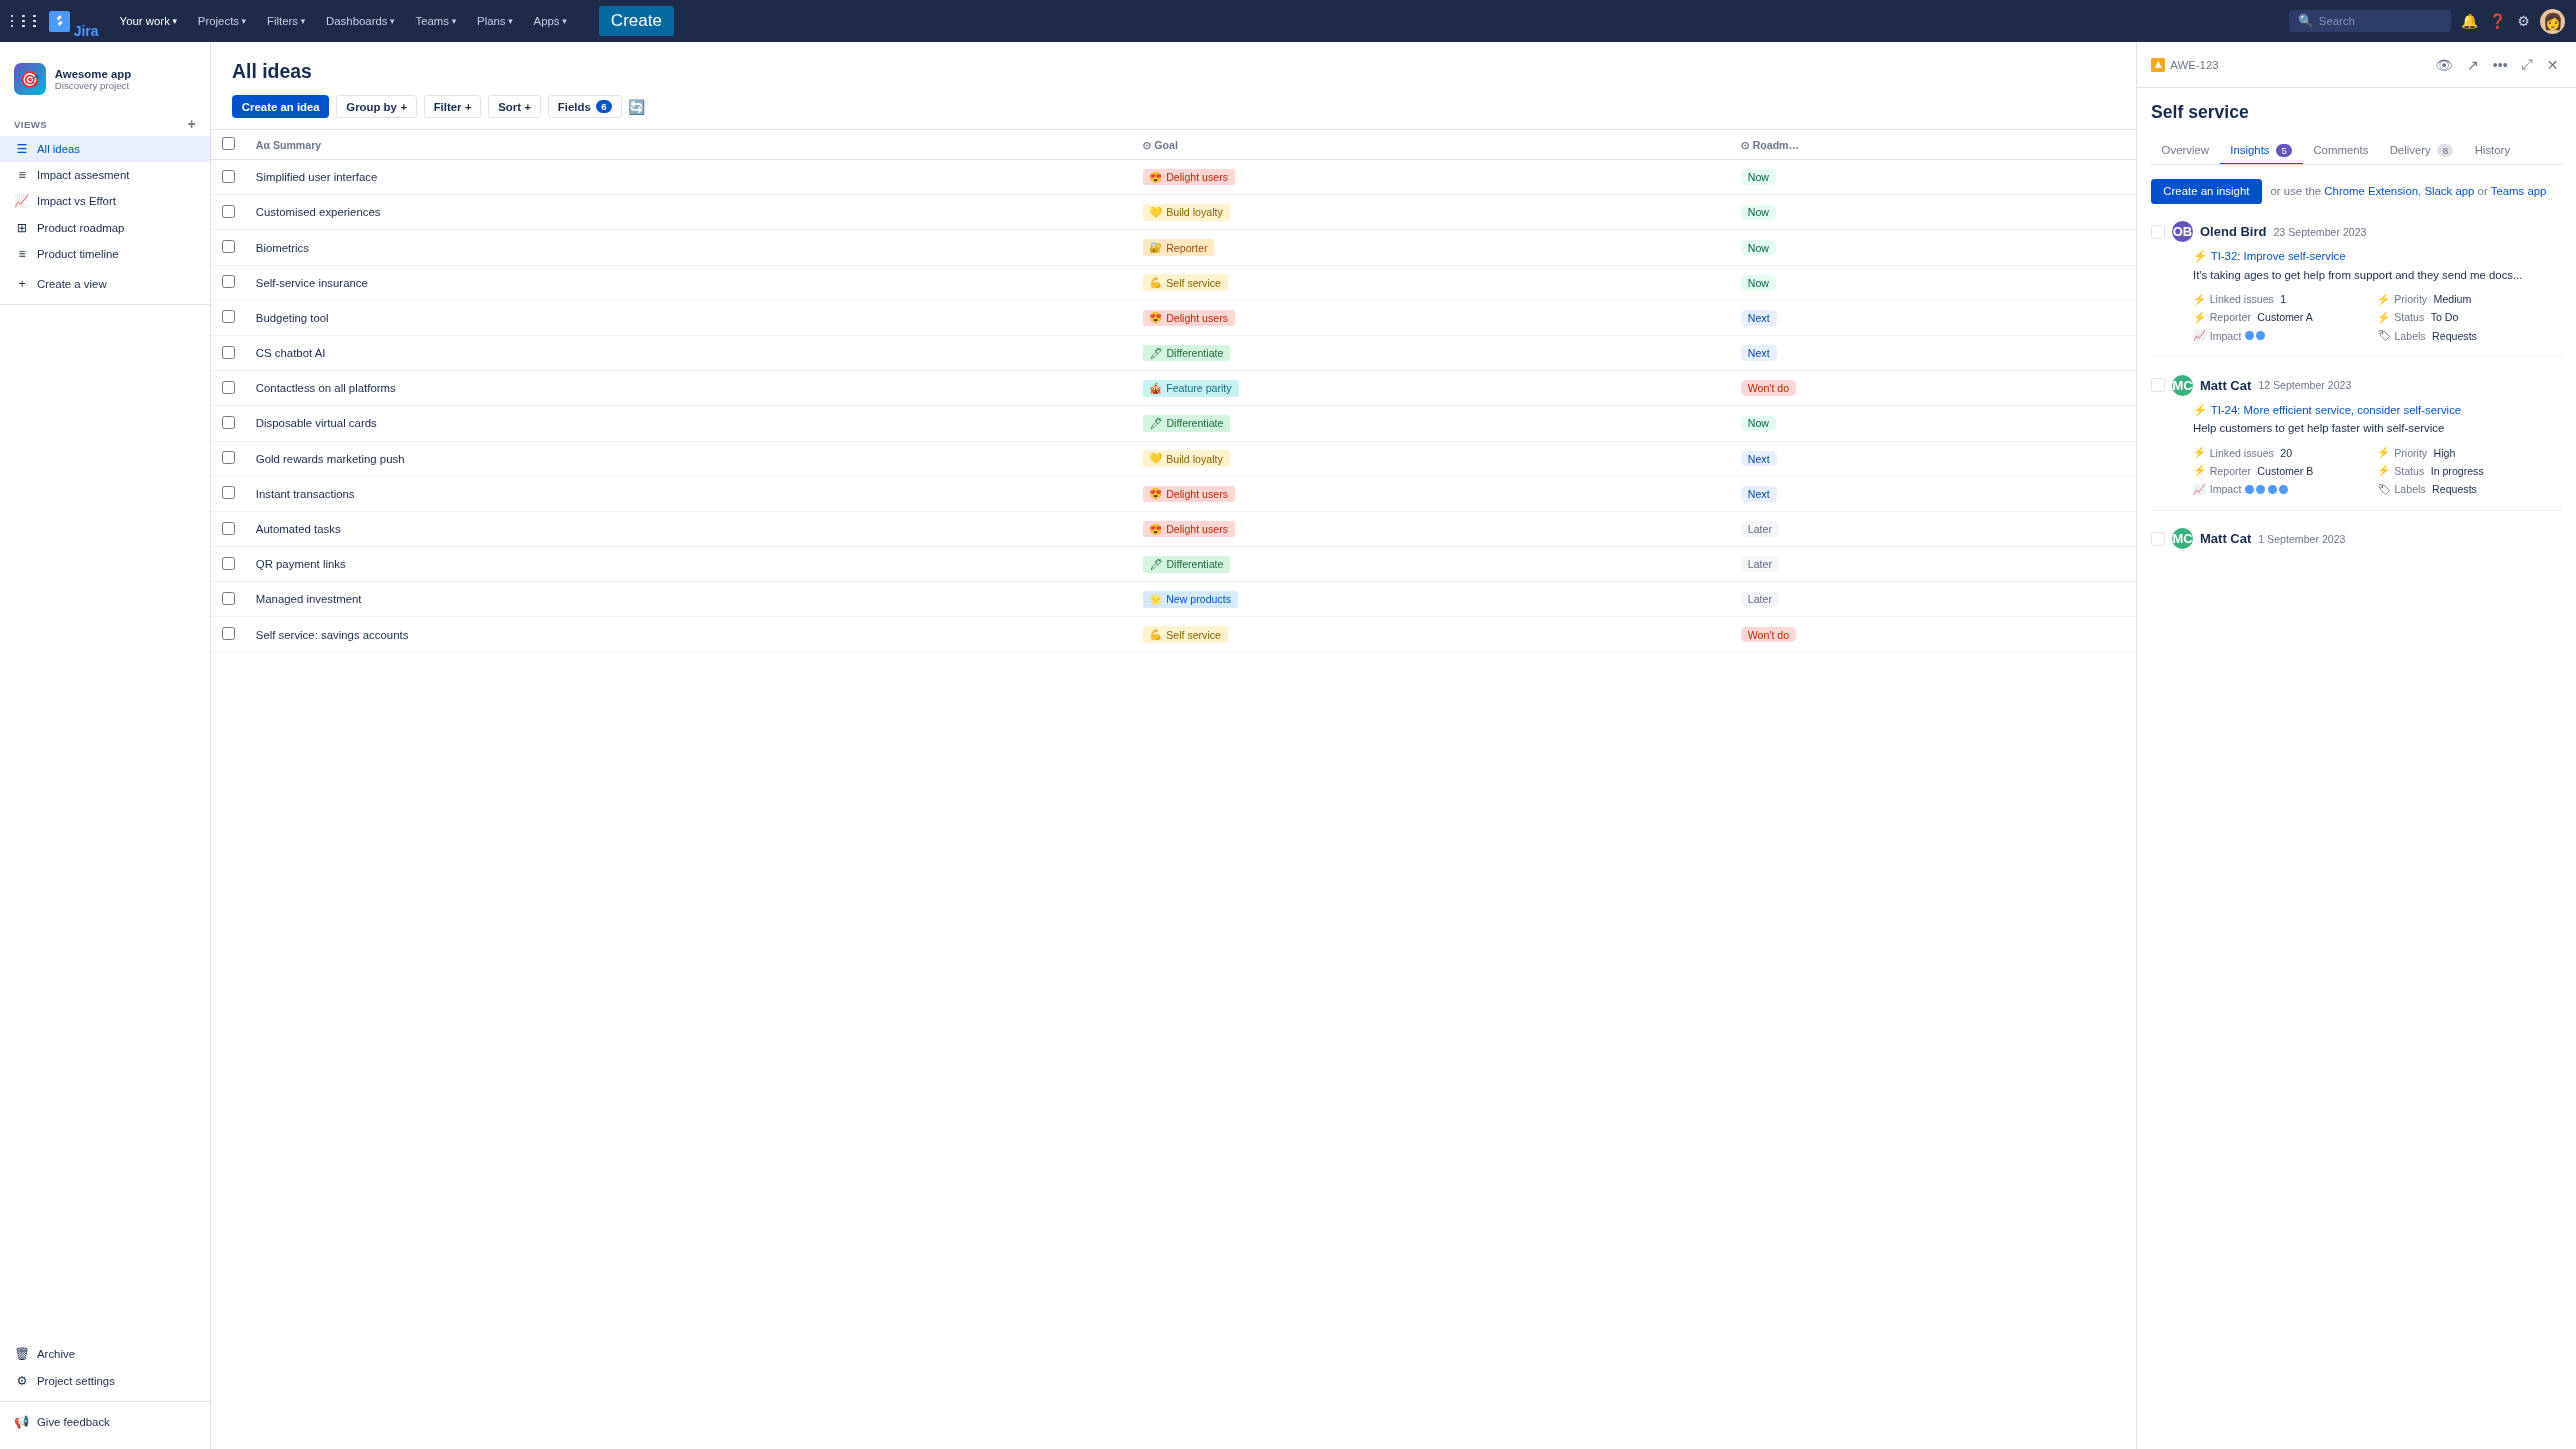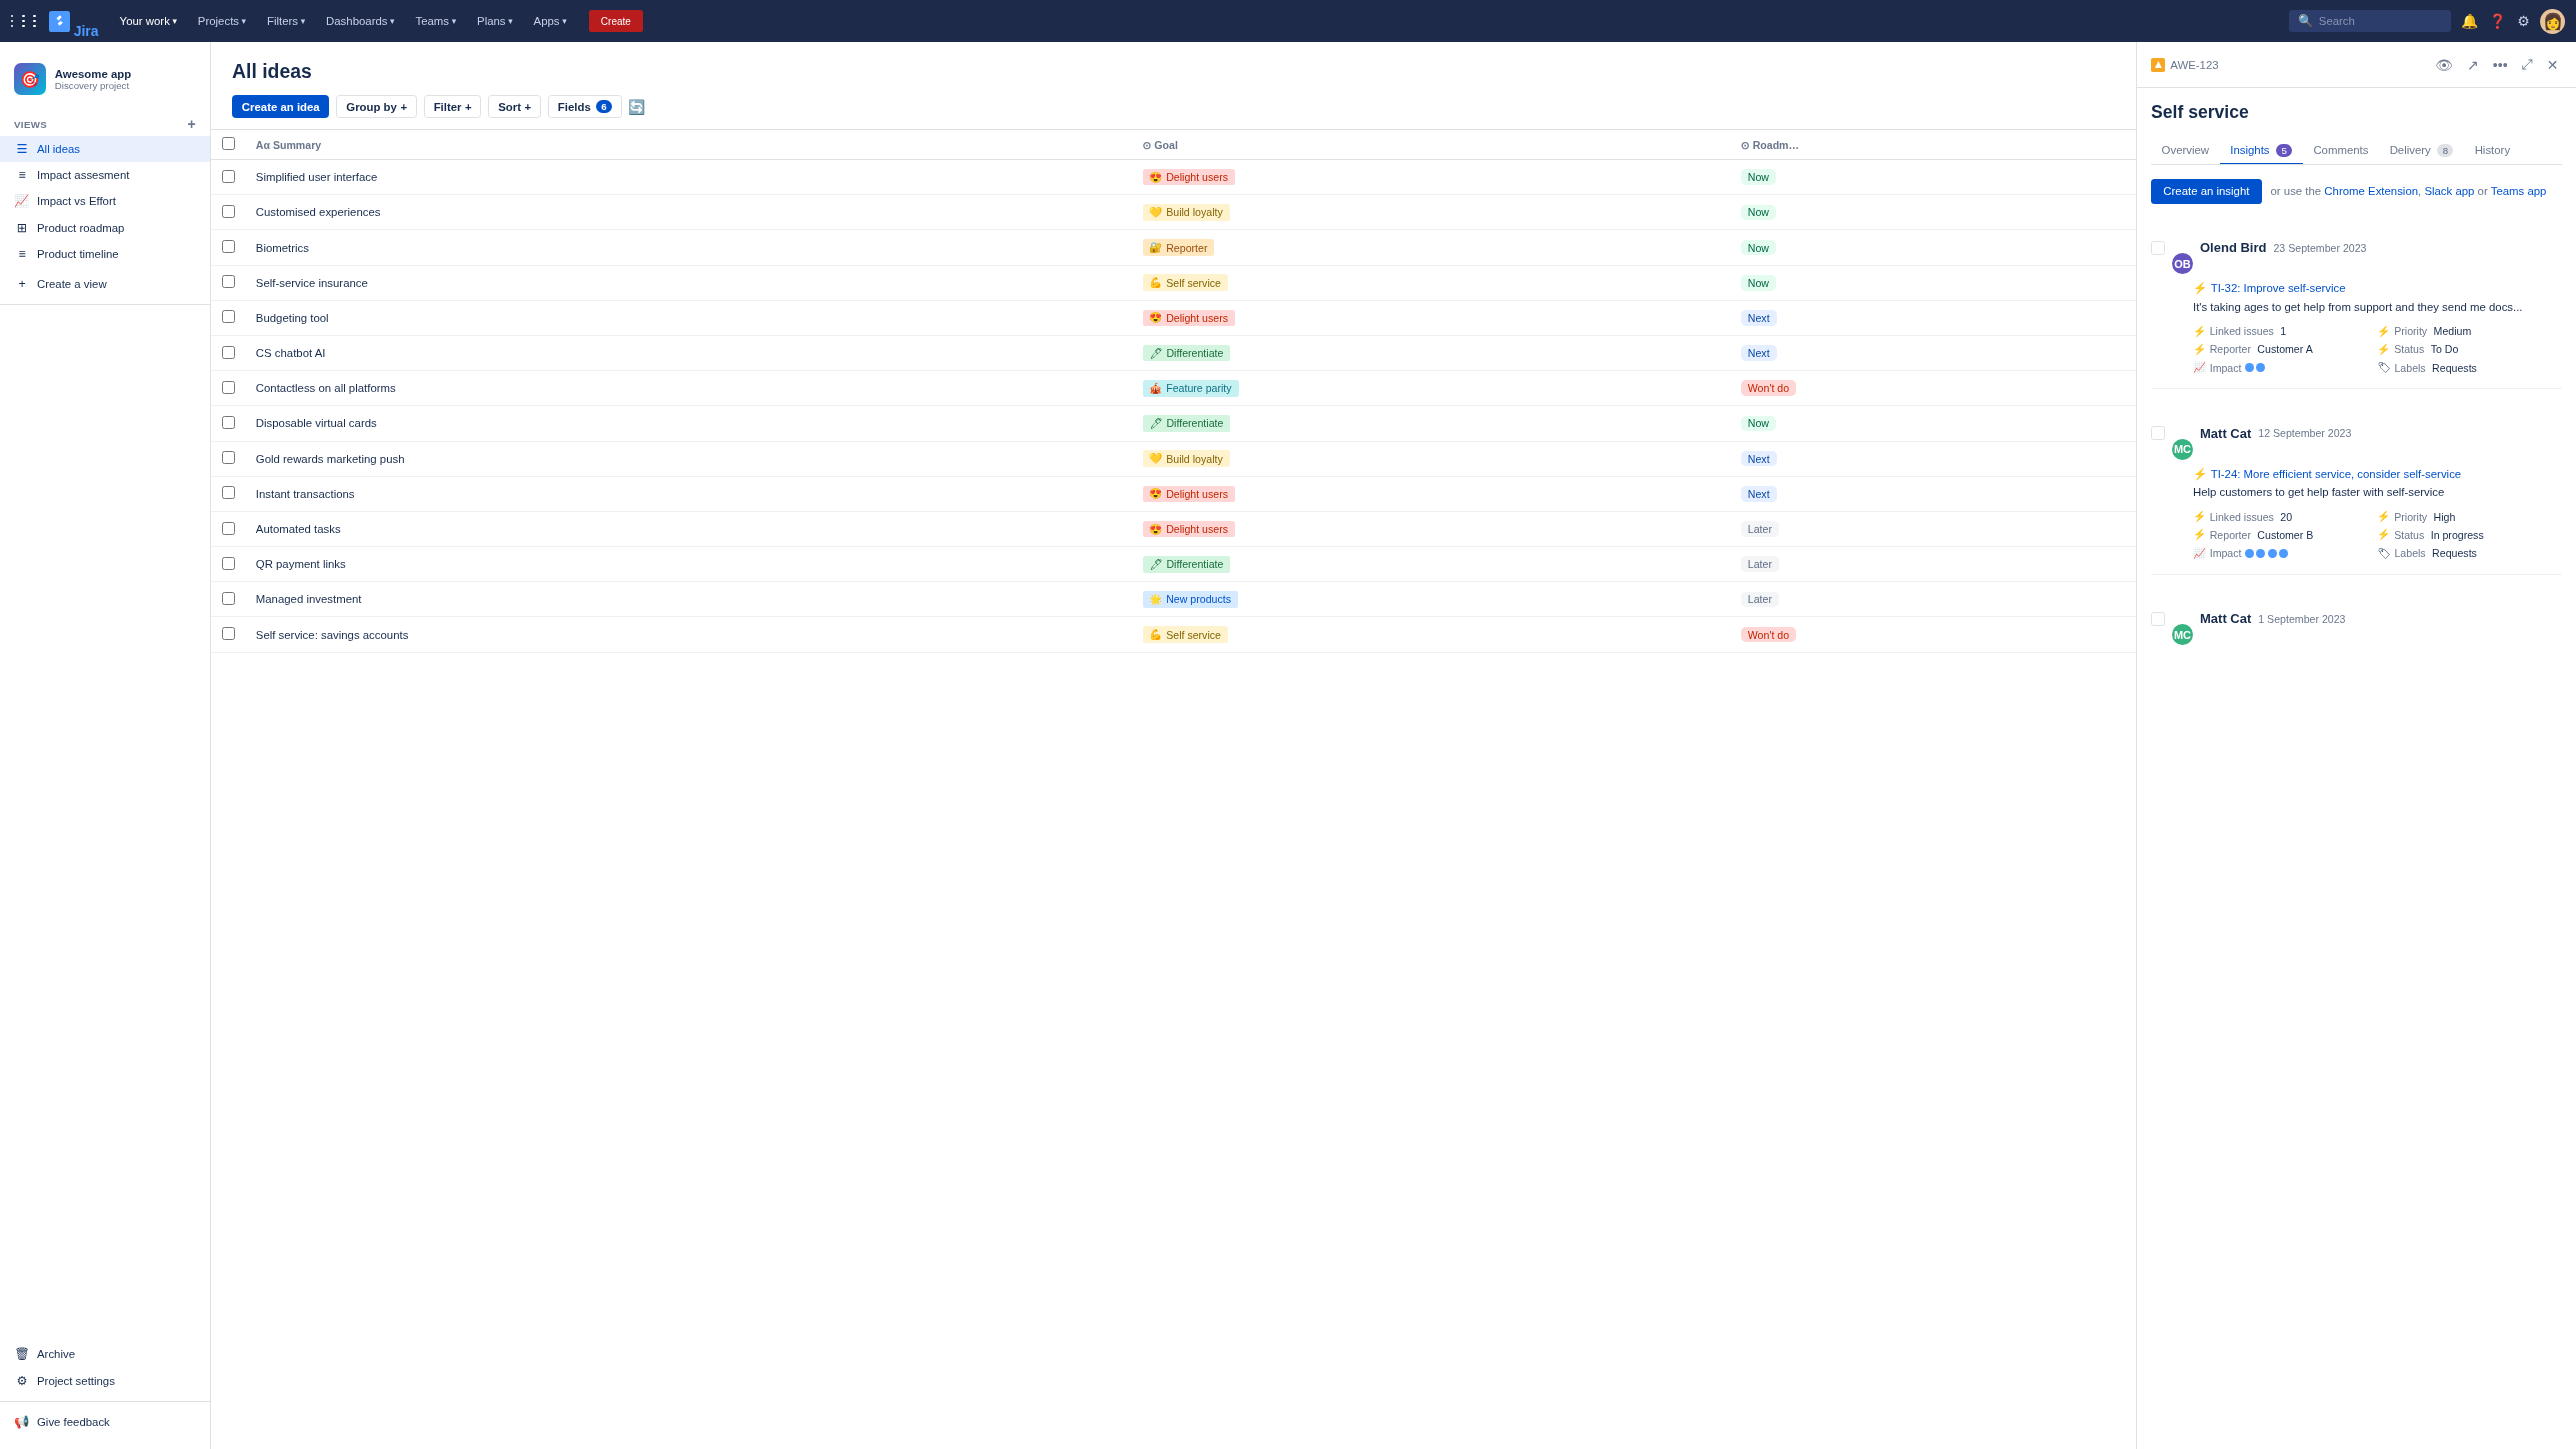--- a/index.html
+++ b/index.html
@@ -11,21 +11,21 @@
       background: #1e2a4a; padding: 0 10.6px; gap: 7px; position: relative; z-index: 100;
     }
     .topnav-grid { display: grid; grid-template-columns: 8.8px 8.8px 8.8px; gap: 2.6px; cursor: pointer; }
     .topnav-grid span { width: 2.6px; height: 2.6px; background: #fff; border-radius: 50%; display: block; }
     .topnav-logo { display: flex; align-items: center; gap: 3.5px; color: #4c9aff; font-weight: 700; font-size: 16px; margin-right: 7px; }
     .topnav-logo .jira-icon { width: 21px; height: 21px; background: #4c9aff; border-radius: 2.6px; display: flex; align-items: center; justify-content: center; }
     .topnav-logo .jira-icon svg { width: 14px; height: 14px; }
     .nav-link { color: #c7d0e8; font-size: 11.4px; padding: 3.5px 7px; border-radius: 2.6px; cursor: pointer; display: flex; align-items: center; gap: 2.6px; white-space: nowrap; }
     .nav-link.active { color: #fff; }
     .nav-chevron { font-size: 8.8px; }
-    .create-btn { background: #b91c1c; color: #fff; border: none; border-radius: 2.6px; padding: 5.3px 12.3px; font-size: 10px; font-weight: 500; cursor: pointer; margin-left: 8px; }
+    .create-btn { background: #0369a1; color: #fff; border: none; border-radius: 2.6px; padding: 5.3px 12.3px; font-size: 17px; font-weight: 500; cursor: pointer; margin-left: 18px; }
     .topnav-right { margin-left: auto; display: flex; align-items: center; gap: 10.6px; }
     .search-bar { display: flex; align-items: center; background: #2c3d6b; border-radius: 3.5px; padding: 4.4px 8.8px; gap: 5.3px; min-width: 158px; }
     .search-bar input { background: transparent; border: none; outline: none; color: #c7d0e8; font-size: 11.4px; width: 123px; }
     .search-bar input::placeholder { color: #8896b3; }
     .topnav-icon { color: #c7d0e8; cursor: pointer; font-size: 14px; }
     .avatar { width: 25px; height: 25px; border-radius: 50%; background: #e8c49a; display: flex; align-items: center; justify-content: center; overflow: hidden; cursor: pointer; }
 
     
     .app-layout { display: flex; height: calc(100vh - 42px); }
 
@@ -96,21 +96,21 @@
 
     
     .create-insight-bar { display: flex; align-items: center; gap: 8.8px; margin-bottom: 17.6px; }
     .create-insight-btn { background: #0052cc; color: #fff; border: none; border-radius: 3.5px; padding: 6.2px 12.3px; font-size: 11.4px; font-weight: 500; cursor: pointer; white-space: nowrap; }
     .create-insight-text { font-size: 11.4px; color: #6b778c; }
     .create-insight-text a { color: #0052cc; cursor: pointer; }
 
     .insight-card { margin-bottom: 17.6px; }
     .insight-author-row { display: flex; align-items: center; gap: 7px; margin-bottom: 7px; }
     .insight-checkbox { width: 14px; height: 14px; border: 0.9px solid #dfe1e6; border-radius: 2.6px; cursor: pointer; flex-shrink: 0; }
-    .insight-author-avatar { width: 21px; height: 21px; border-radius: 50%; display: flex; align-items: center; justify-content: center; font-size: 11px; font-weight: 600; color: #fff; flex-shrink: 0; margin-top: 32px; }
+    .insight-author-avatar { width: 21px; height: 21px; border-radius: 50%; display: flex; align-items: center; justify-content: center; font-size: 13px; font-weight: 600; color: #fff; flex-shrink: 0; }
     .insight-author-name { font-size: 13px; font-weight: 700; color: #172b4d; }
     .insight-date { font-size: 10.6px; color: #6b778c; }
     .insight-link { display: flex; align-items: center; gap: 3.5px; font-size: 11.4px; color: #0052cc; cursor: pointer; margin-bottom: 3.5px; font-weight: 500; margin-left: 42px; }
     .insight-bolt { color: #6554c0; }
     .insight-desc { font-size: 11.4px; color: #172b4d; margin-left: 42px; margin-bottom: 8.8px; line-height: 1.5; }
     .insight-meta { display: grid; grid-template-columns: 1fr 1fr; gap: 5.3px 0; margin-left: 42px; }
     .insight-meta-row { display: flex; align-items: center; gap: 3.5px; font-size: 10.6px; }
     .insight-meta-icon { color: #6554c0; font-size: 10.6px; }
     .insight-meta-label { color: #6b778c; }
     .insight-meta-value { color: #172b4d; font-weight: 500; }

